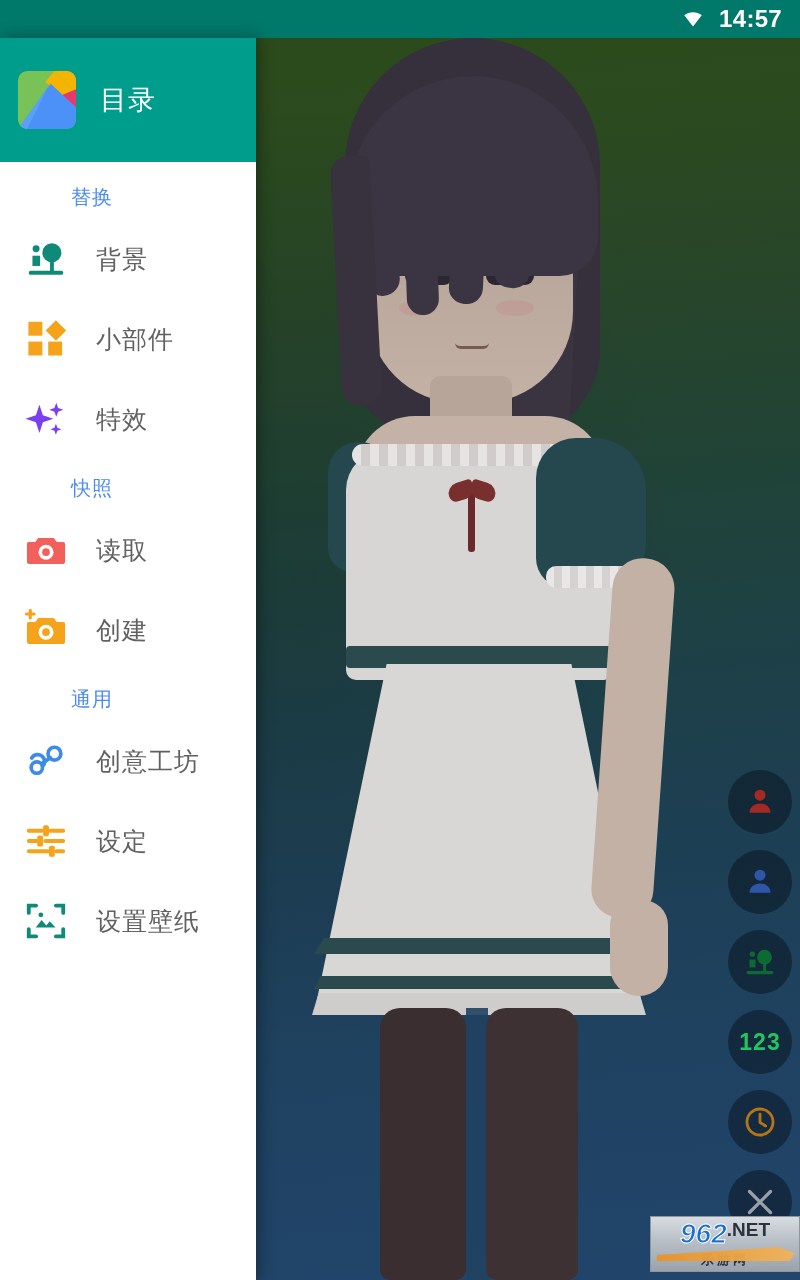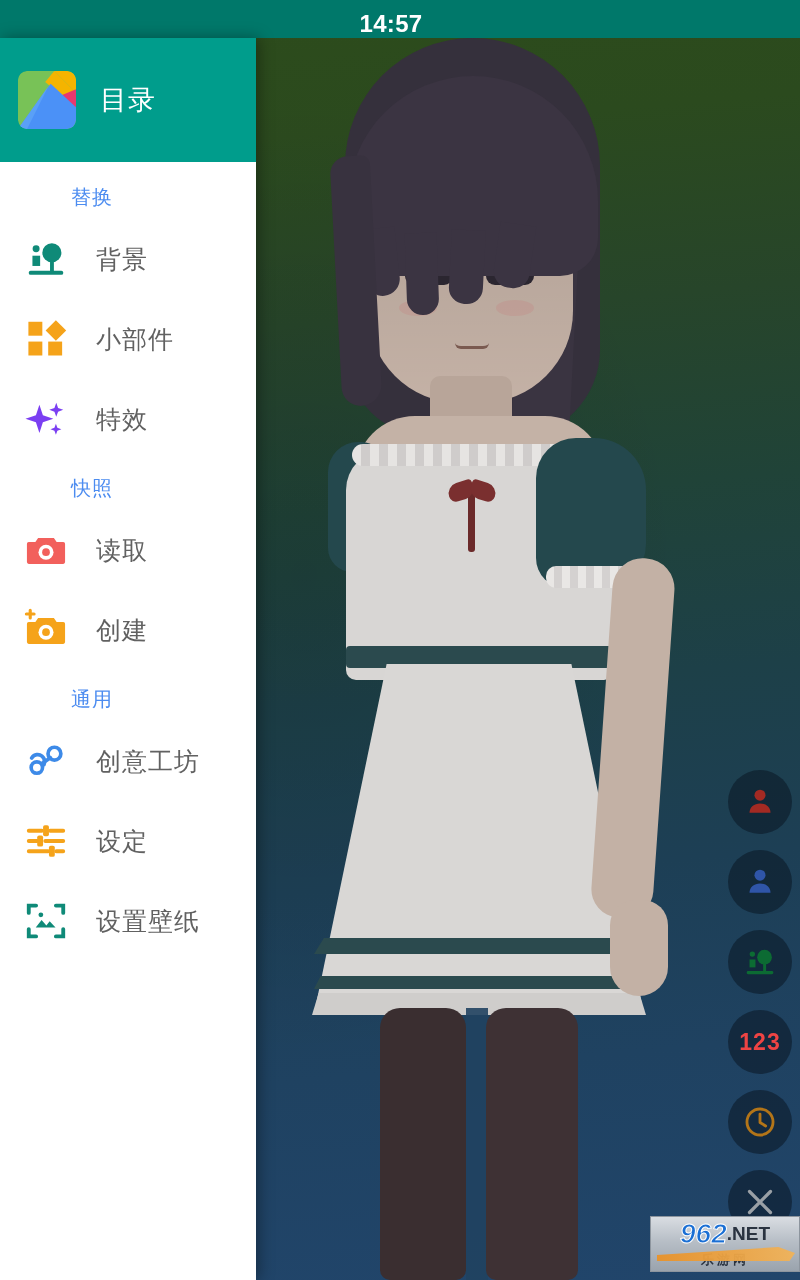--- a/index.html
+++ b/index.html
@@ -113,21 +113,21 @@
   .hand-r { left:300px; top:862px; width:58px; height:96px; background:#c3b1a5; border-radius:26px 26px 30px 30px; }
 
   .leg-l { left:70px; top:970px; width:86px; height:272px; background:#3a2e30; border-radius:20px 20px 10px 10px; }
   .leg-r { left:176px; top:970px; width:92px; height:272px; background:#3e3134; border-radius:20px 20px 10px 10px; }
   .gap { left:156px; top:970px; width:22px; height:272px; background:rgba(32,66,96,0.9); }
 
   
   .statusbar {
     position:absolute; left:0; top:0; width:800px; height:38px;
     background:#00786a; display:flex; align-items:center;
-    justify-content:flex-end; padding-right:18px; gap:13px;flex-direction:column;
+    justify-content:flex-end; padding-right:18px; gap:13px;
   }
   .wifi-icon { width:26px; height:20px; display:block; }
   .clock-text { color:#fff; font-size:24px; font-weight:bold; letter-spacing:.3px; }
 
   
   .drawer {
     position:absolute; left:0; top:38px; width:256px; height:1242px;
     background:#ffffff; overflow:hidden;
     box-shadow:3px 0 14px rgba(0,0,0,0.35);
   }
@@ -152,32 +152,32 @@
   .fab-rail {
     position:absolute; right:8px; top:770px;
     display:flex; flex-direction:column; gap:16px; align-items:center;
   }
   .fab {
     width:64px; height:64px; border-radius:50%;
     background:rgba(10,22,34,0.55);
     display:flex; align-items:center; justify-content:center; cursor:pointer;
   }
   .fab svg { width:34px; height:34px; display:block; }
-  .fab-num { color:#ef4444; font-size:23px; font-weight:bold; letter-spacing:1px; }
+  .fab-num { color:#22c55e; font-size:23px; font-weight:bold; letter-spacing:1px; }
 
   
   .watermark {
     position:absolute; right:0px; bottom:8px;
     width:150px; height:56px;
     background:linear-gradient(180deg,#d9dde2 0%,#b7bec6 45%,#9aa3ad 100%);
     border:1px solid #8d959e;
     display:flex; flex-direction:column; align-items:center; justify-content:center;
     overflow:hidden;
   }
-  .wm-top { display:flex; align-items:center; line-height:1; }
+  .wm-top { display:flex; align-items:flex-start; line-height:1; }
   .wm-962 {
     font-size:28px; font-weight:bold; font-style:italic;
     color:#1a6fd4; -webkit-text-stroke:1px #ffffff;
   }
   .wm-net { font-size:19px; font-weight:bold; color:#2a3340; letter-spacing:0px; }
   .wm-bottom { font-size:13px; color:#2a3340; font-weight:bold; letter-spacing:3px; margin-top:3px; }
   .wm-swoosh {
     position:absolute; left:6px; top:30px; width:138px; height:14px;
     background:linear-gradient(90deg,#e8922a,#f0b35a);
     clip-path:polygon(0 58%, 88% 0%, 100% 42%, 96% 100%, 0 100%);

